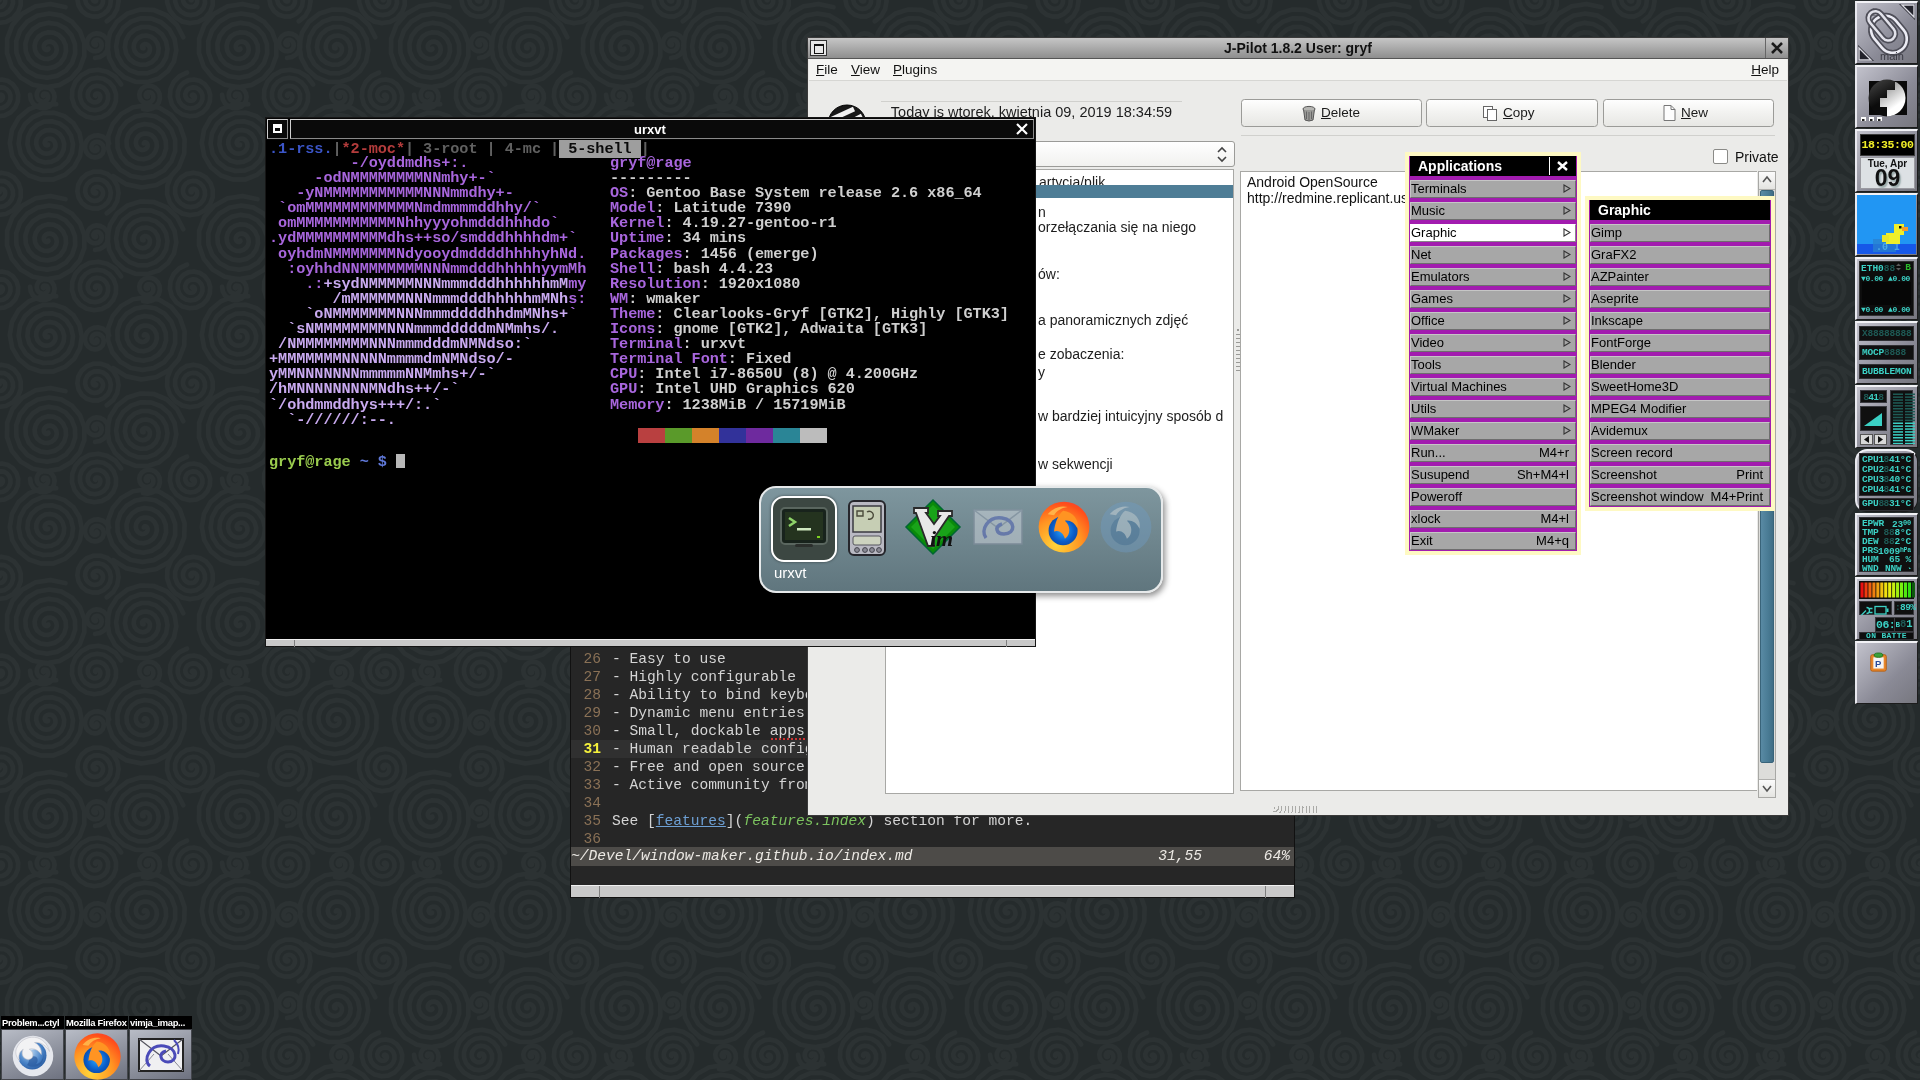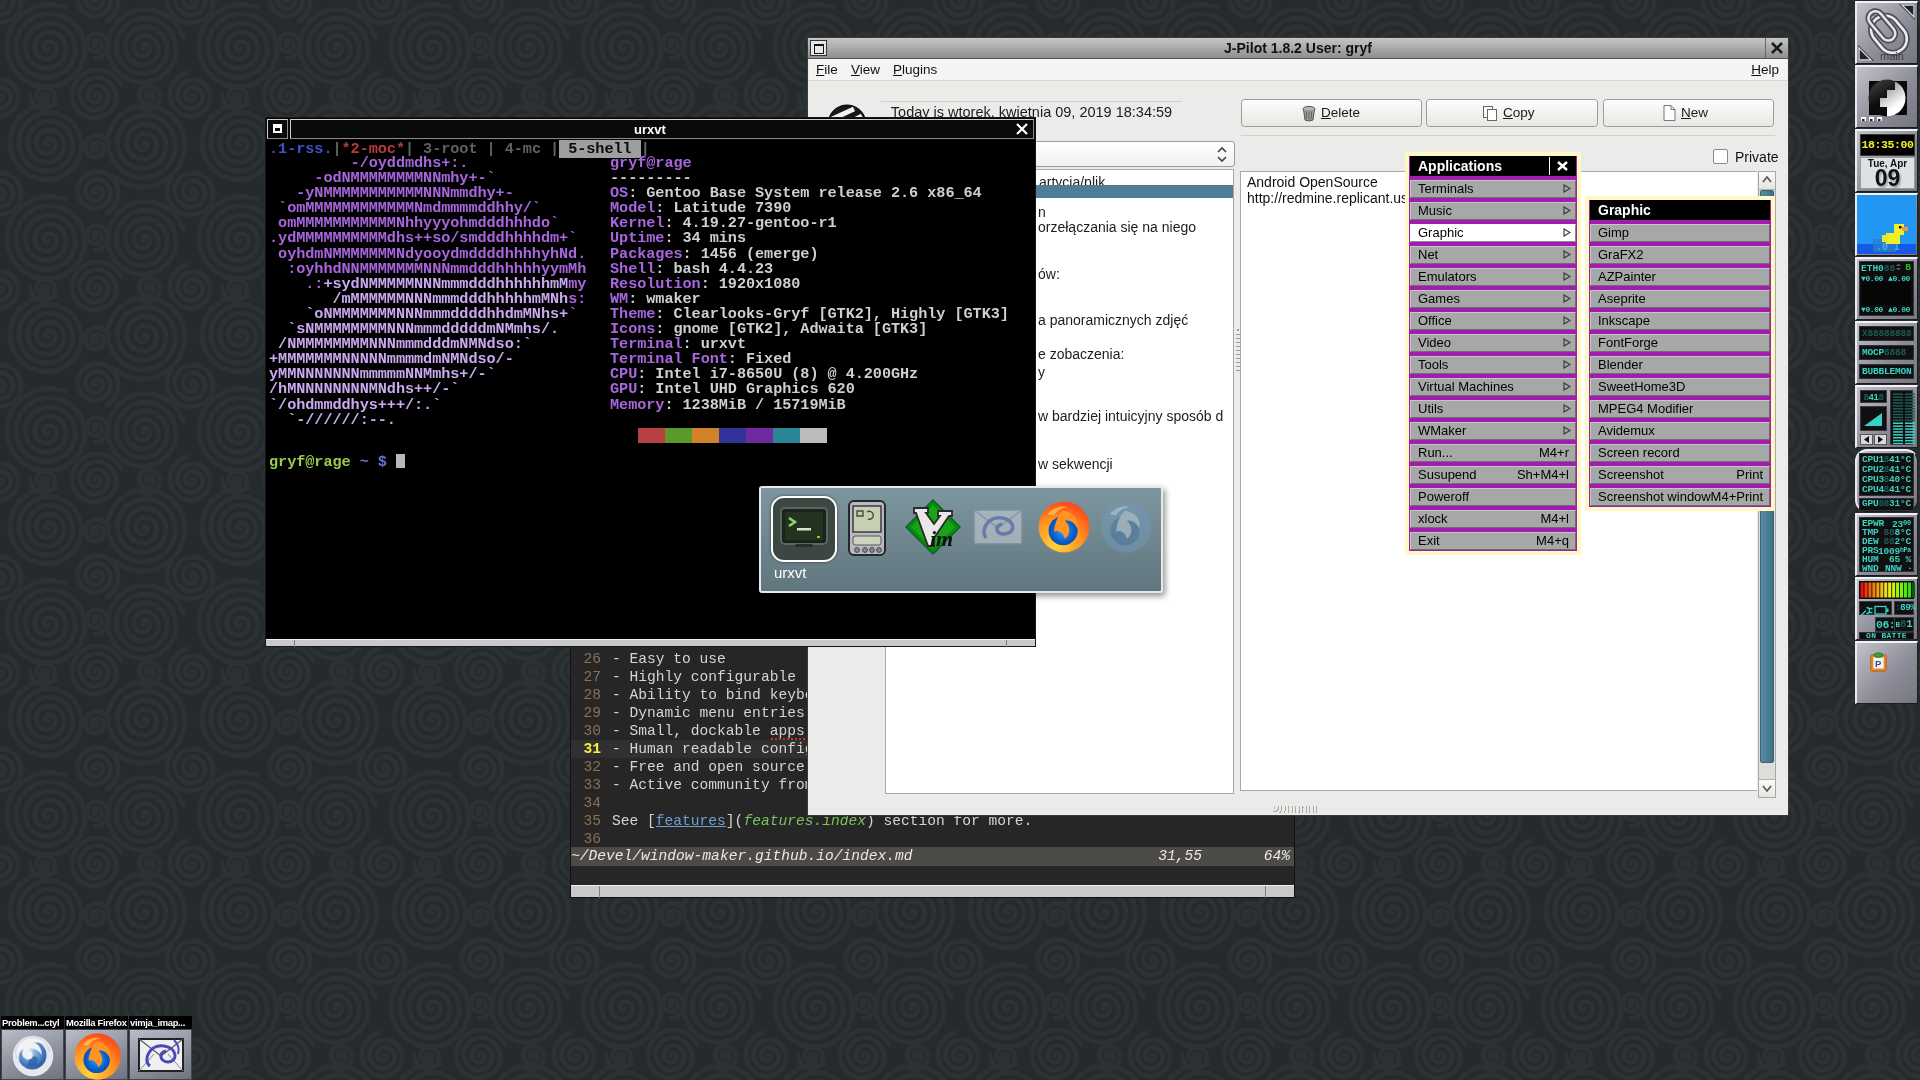--- a/index.html
+++ b/index.html
@@ -12,21 +12,21 @@
 pre.t{margin:0;font-family:"Liberation Mono",monospace;font-size:15.2px;line-height:15.1px;font-weight:bold;letter-spacing:-0.05px;}
 
 #jp{left:807px;top:37px;width:982px;height:779px;z-index:20;background:#ebebe9;border:1px solid #3a3a3a;box-sizing:border-box;}
 #jp .ttl{position:absolute;left:0;top:0;width:980px;height:21px;background:linear-gradient(#c6c6c6,#8e8e8e);border-bottom:1px solid #555;box-sizing:border-box;}
 #jp .ttl .txt{position:absolute;left:0;right:0;top:2px;text-align:center;font-weight:bold;font-size:14px;color:#111;}
 .gbtn{position:absolute;height:28px;background:linear-gradient(#fefefe,#f3f3f1 45%,#e7e7e4);border:1px solid #9b9b98;border-radius:3.5px;box-sizing:border-box;font-size:13.5px;color:#1a1a1a;}
 .u{text-decoration:underline;}
 
 .wmenu{z-index:50;background:#a21caf;border:4px solid #fef9c3;padding:0 1px 1px 1px;box-sizing:border-box;}
 .wmenu .mtitle{background:#000;color:#fff;font-weight:bold;font-size:14px;height:20px;line-height:19px;padding-left:7px;border:1px solid #000;box-sizing:border-box;}
-.wmenu .item{position:relative;height:18px;background:#a7a7a7;border-top:1px solid #c6c6c6;border-left:1px solid #c6c6c6;border-right:1px solid #6e6e6e;border-bottom:1px solid #6e6e6e;box-sizing:border-box;margin-top:4px;font-size:13px;color:#000;line-height:16px;padding-left:7px;}
+.wmenu .item{position:relative;height:18px;background:#a7a7a7;border-top:1px solid #c6c6c6;border-left:1px solid #c6c6c6;border-right:1px solid #6e6e6e;border-bottom:1px solid #6e6e6e;box-sizing:border-box;margin-top:4px;font-size:13px;color:#000;line-height:16px;}
 .wmenu .item .acc{position:absolute;right:6px;top:0;}
 .wmenu .item .arro{position:absolute;right:4px;top:3px;width:8px;height:9px;}
 
 #vim{left:570px;top:600px;width:725px;height:298px;z-index:10;background:#262626;border:1px solid #111;box-sizing:border-box;}
 .vl{position:absolute;left:0;width:723px;height:18px;font-family:"Liberation Mono",monospace;font-size:14.6px;line-height:18px;color:#d4d4d4;white-space:pre;}
 .vl .ln{display:inline-block;width:30px;text-align:right;color:#8a7156;margin-right:11px;}
 
 .tile{position:absolute;left:1855px;width:63px;height:63px;box-sizing:border-box;background:linear-gradient(135deg,#c2c2cc,#8a8a96 60%,#77777f);border:1px solid #1c1c1c;border-top:2px solid #f2f2f6;border-left:2px solid #e8e8ee;}
 
 .mini{position:absolute;top:1016px;width:63px;height:64px;z-index:15;}
@@ -286,21 +286,21 @@
       <div style="position:absolute;left:480px;top:0;width:27px;height:15px;background:#6e2a9e"></div>
       <div style="position:absolute;left:507px;top:0;width:27px;height:15px;background:#2a8596"></div>
       <div style="position:absolute;left:534px;top:0;width:27px;height:15px;background:#bcbcbc"></div>
     </div>
 <pre class="t a" style="left:3px;top:336px;"><span style="color:#9acc4e">gryf@rage</span> <span style="color:#5f78d8">~ $</span> <span style="display:inline-block;width:9px;height:14px;background:#b8b8b8;vertical-align:-2px;"></span></pre>
 <div class="rsz">
       <div class="a" style="left:28px;top:0;width:1px;height:7px;background:#7e7e7e;"></div>
       <div class="a" style="right:28px;top:0;width:1px;height:7px;background:#7e7e7e;"></div>
     </div>
 </div>
-<div class="a" style="left:759px;top:486px;width:404px;height:107px;z-index:40;background:linear-gradient(#7e969e,#60767e);border:2px solid #e6e9ea;border-radius:3px;box-shadow:2px 3px 6px rgba(0,0,0,.45);box-sizing:border-box;">
+<div class="a" style="left:759px;top:486px;width:404px;height:107px;z-index:40;background:linear-gradient(#7e969e,#60767e);border:2px solid #e6e9ea;border-radius:17px;box-shadow:2px 3px 6px rgba(0,0,0,.45);box-sizing:border-box;">
 <div class="a" style="left:10px;top:8px;width:62px;height:62px;border:2.5px solid #fff;border-radius:13px;background:#3c4742;box-shadow:0 0 3px rgba(0,0,0,.5);"><svg width="62" height="62" viewBox="0 0 62 62">
         <rect x="8" y="10" width="46" height="36" rx="4" fill="#18231c" stroke="#5a665f" stroke-width="2"></rect>
         <rect x="12" y="14" width="38" height="28" fill="#24331f"></rect>
         <path d="M16 20 L22 24 L16 28" fill="none" stroke="#8fd46a" stroke-width="2.5"></path>
         <rect x="24" y="30" width="14" height="2.5" fill="#cfe9c0"></rect>
         <rect x="44" y="38" width="3" height="2" fill="#7ed321"></rect>
         <rect x="22" y="46" width="18" height="3" rx="1.5" fill="#2b2f2c"></rect>
       </svg></div>
 <svg class="a" style="left:84px;top:12px;" width="44" height="56" viewBox="0 0 44 56">
       <rect x="4" y="1" width="36" height="54" rx="5" fill="#b9b9c2" stroke="#26262c" stroke-width="2"></rect>

